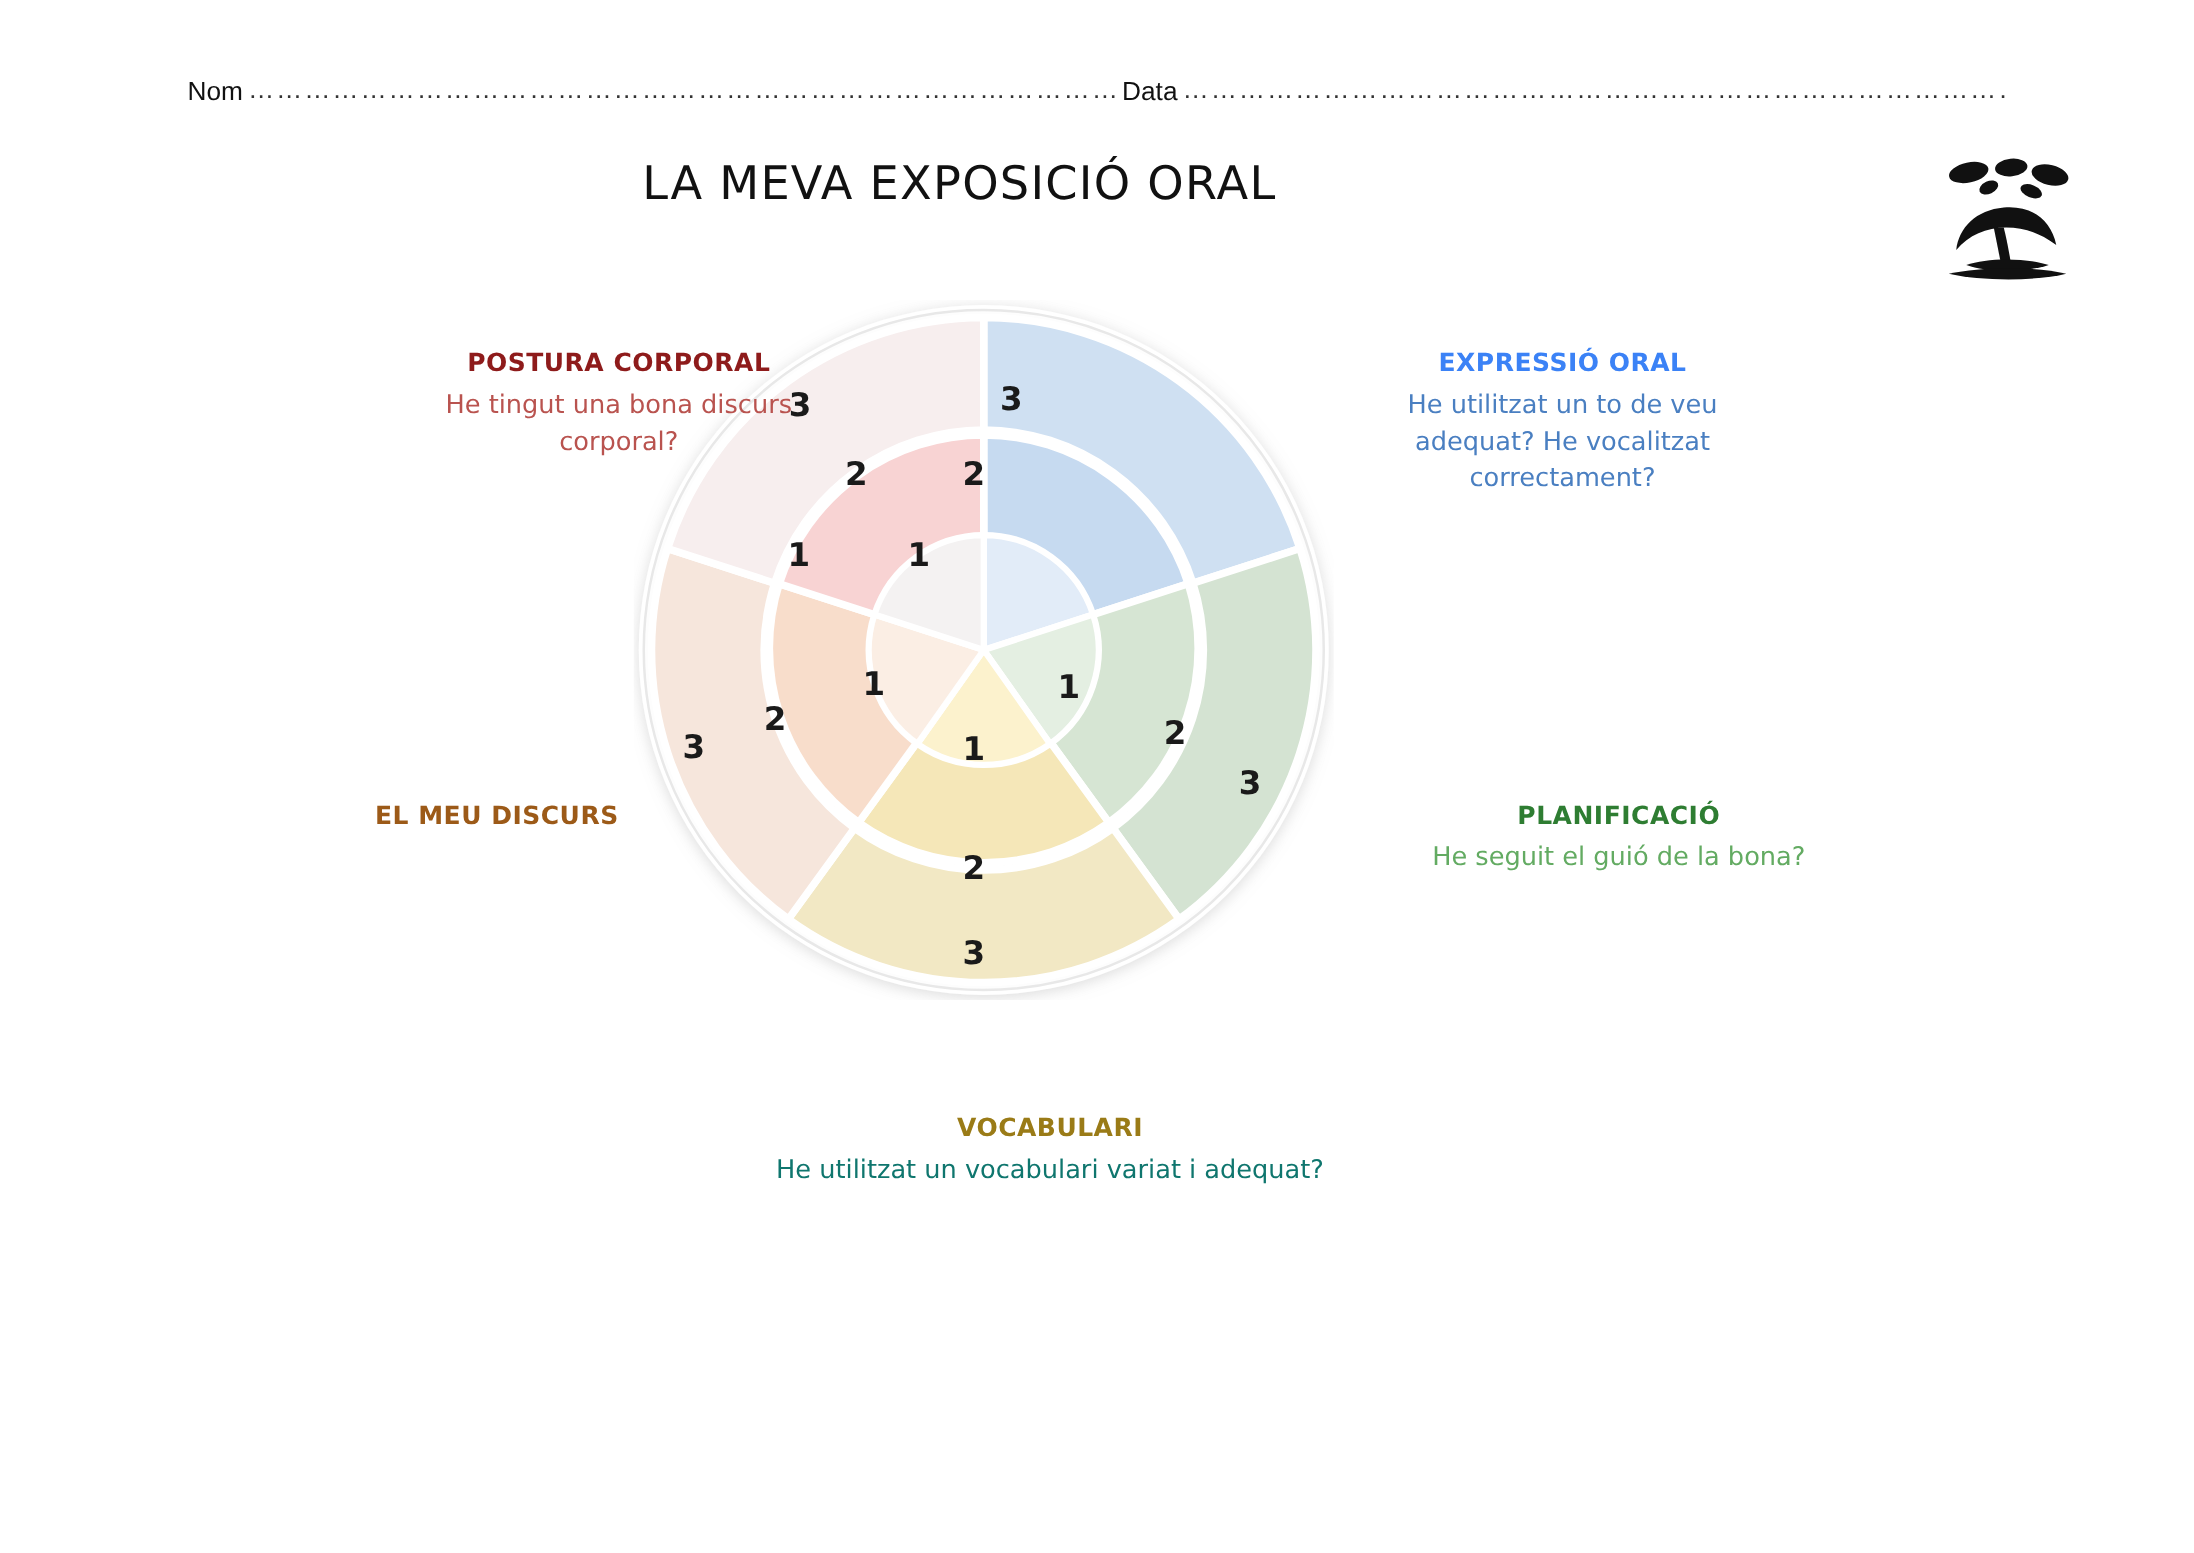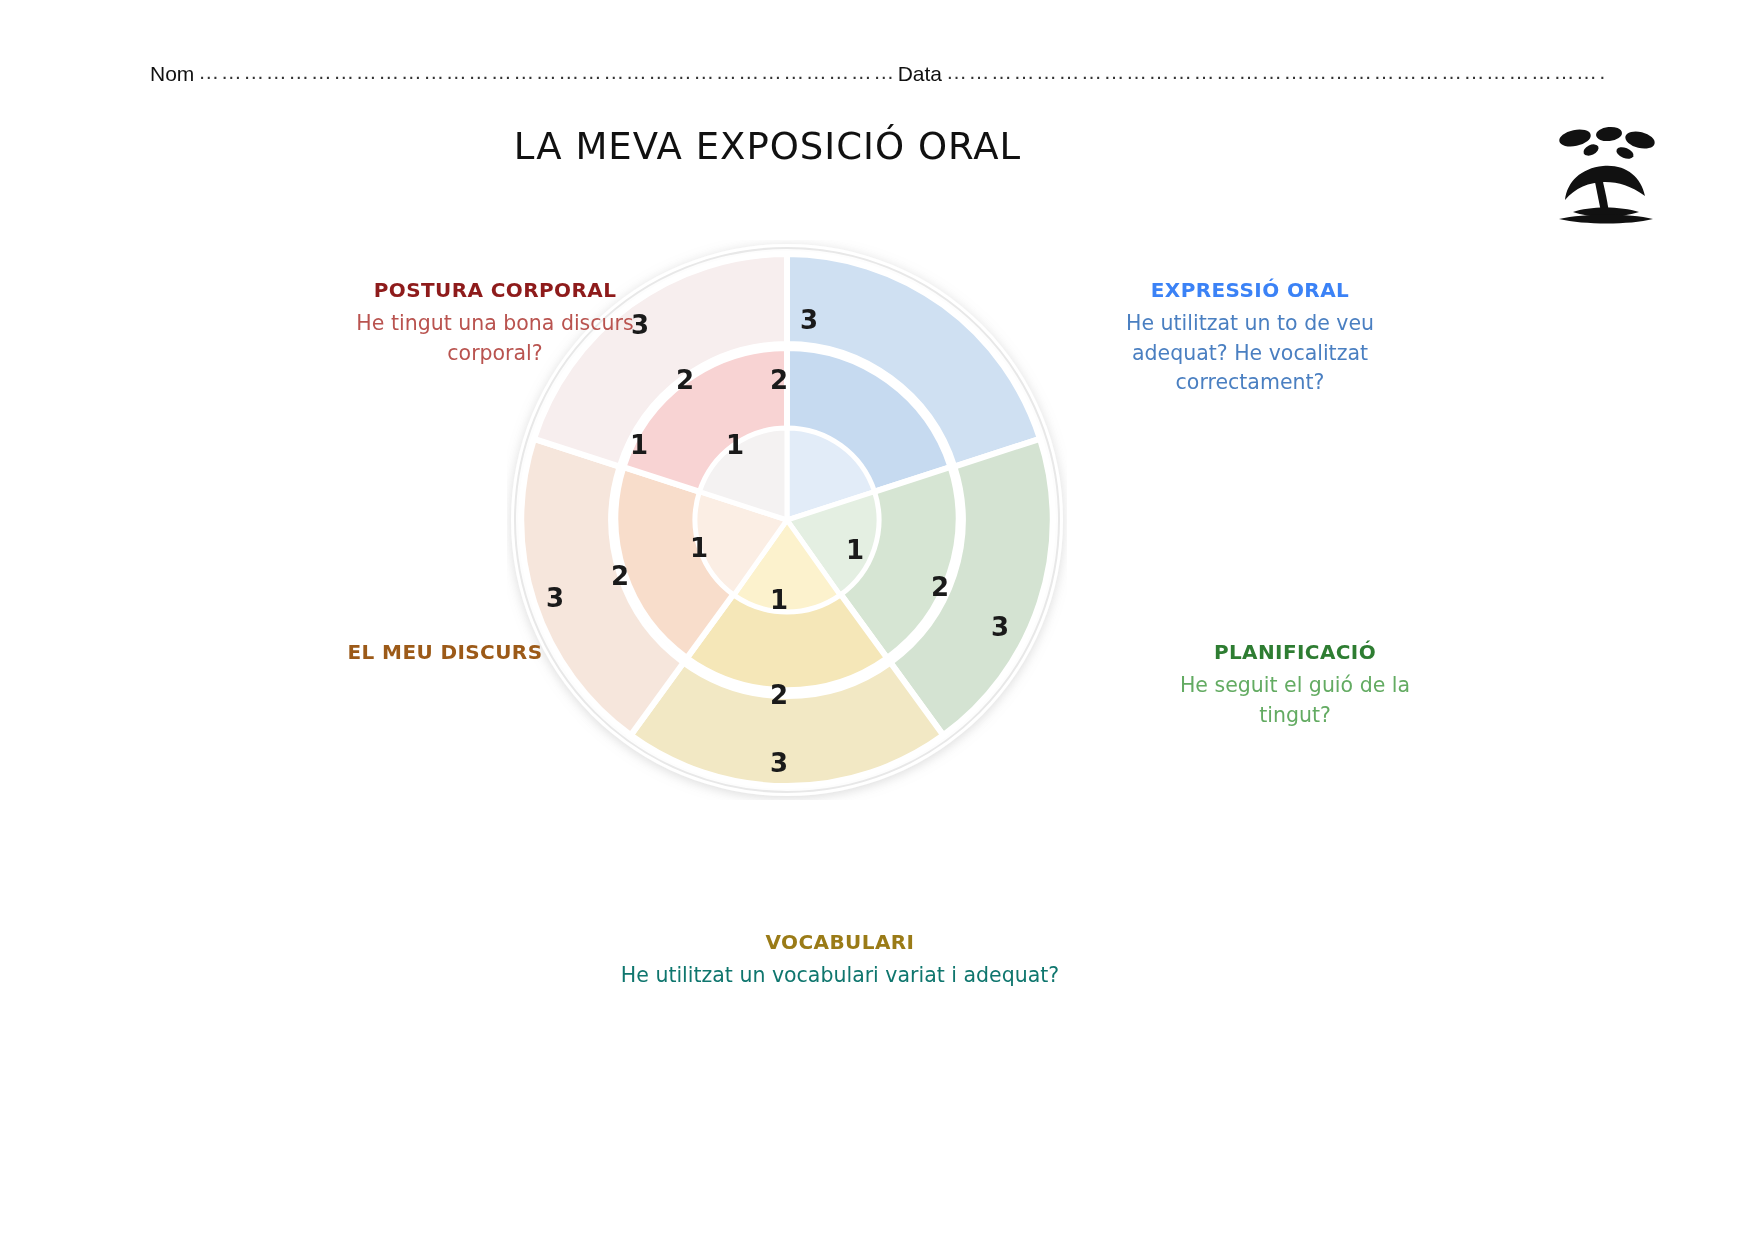--- a/index.html
+++ b/index.html
@@ -104,24 +104,24 @@
 
   #cat-expressio { left: 1085px; top: 278px; width: 330px; text-align: center; }
   #cat-expressio .cat-title { color: #3b82f6; }
   #cat-expressio .cat-desc { color: #4a7fc1; }
 
   #cat-planificacio { left: 1145px; top: 640px; width: 300px; text-align: center; }
   #cat-planificacio .cat-title { color: #2e7d32; }
   #cat-planificacio .cat-desc { color: #63ab62; }
 
   #cat-vocabulari { left: 560px; top: 890px; width: 560px; text-align: center; }
-  #cat-vocabulari .cat-title { color: #9a7b17; margin-top: 40px; }
+  #cat-vocabulari .cat-title { color: #9a7b17; }
   #cat-vocabulari .cat-desc { color: #0f766e; }
 
-  #cat-discurs { left: 300px; top: 640px; width: 290px; text-align: center; }
+  #cat-discurs { left: 300px; top: 640px; width: 290px; }
   #cat-discurs .cat-title { color: #9c5a18; }
   #cat-discurs .cat-desc { color: #bf7a3c; }
 </style>
 </head>
 <body>
 
 <div class="page">
 
   <div class="header-line">
     <span class="header-label">Nom</span>
@@ -215,21 +215,21 @@
     <div class="cat-desc">He tingut una bona discurs corporal?</div>
   </div>
 
   <div class="cat" id="cat-expressio">
     <div class="cat-title">EXPRESSIÓ ORAL</div>
     <div class="cat-desc">He utilitzat un to de veu adequat? He vocalitzat correctament?</div>
   </div>
 
   <div class="cat" id="cat-planificacio">
     <div class="cat-title">PLANIFICACIÓ</div>
-    <div class="cat-desc">He seguit el guió de la tingut?</div>
+    <div class="cat-desc">He seguit el guió de la bona?</div>
   </div>
 
   <div class="cat" id="cat-vocabulari">
     <div class="cat-title">VOCABULARI</div>
     <div class="cat-desc">He utilitzat un vocabulari variat i adequat?</div>
   </div>
 
   <div class="cat" id="cat-discurs">
     <div class="cat-title">EL MEU DISCURS</div>
   </div>

